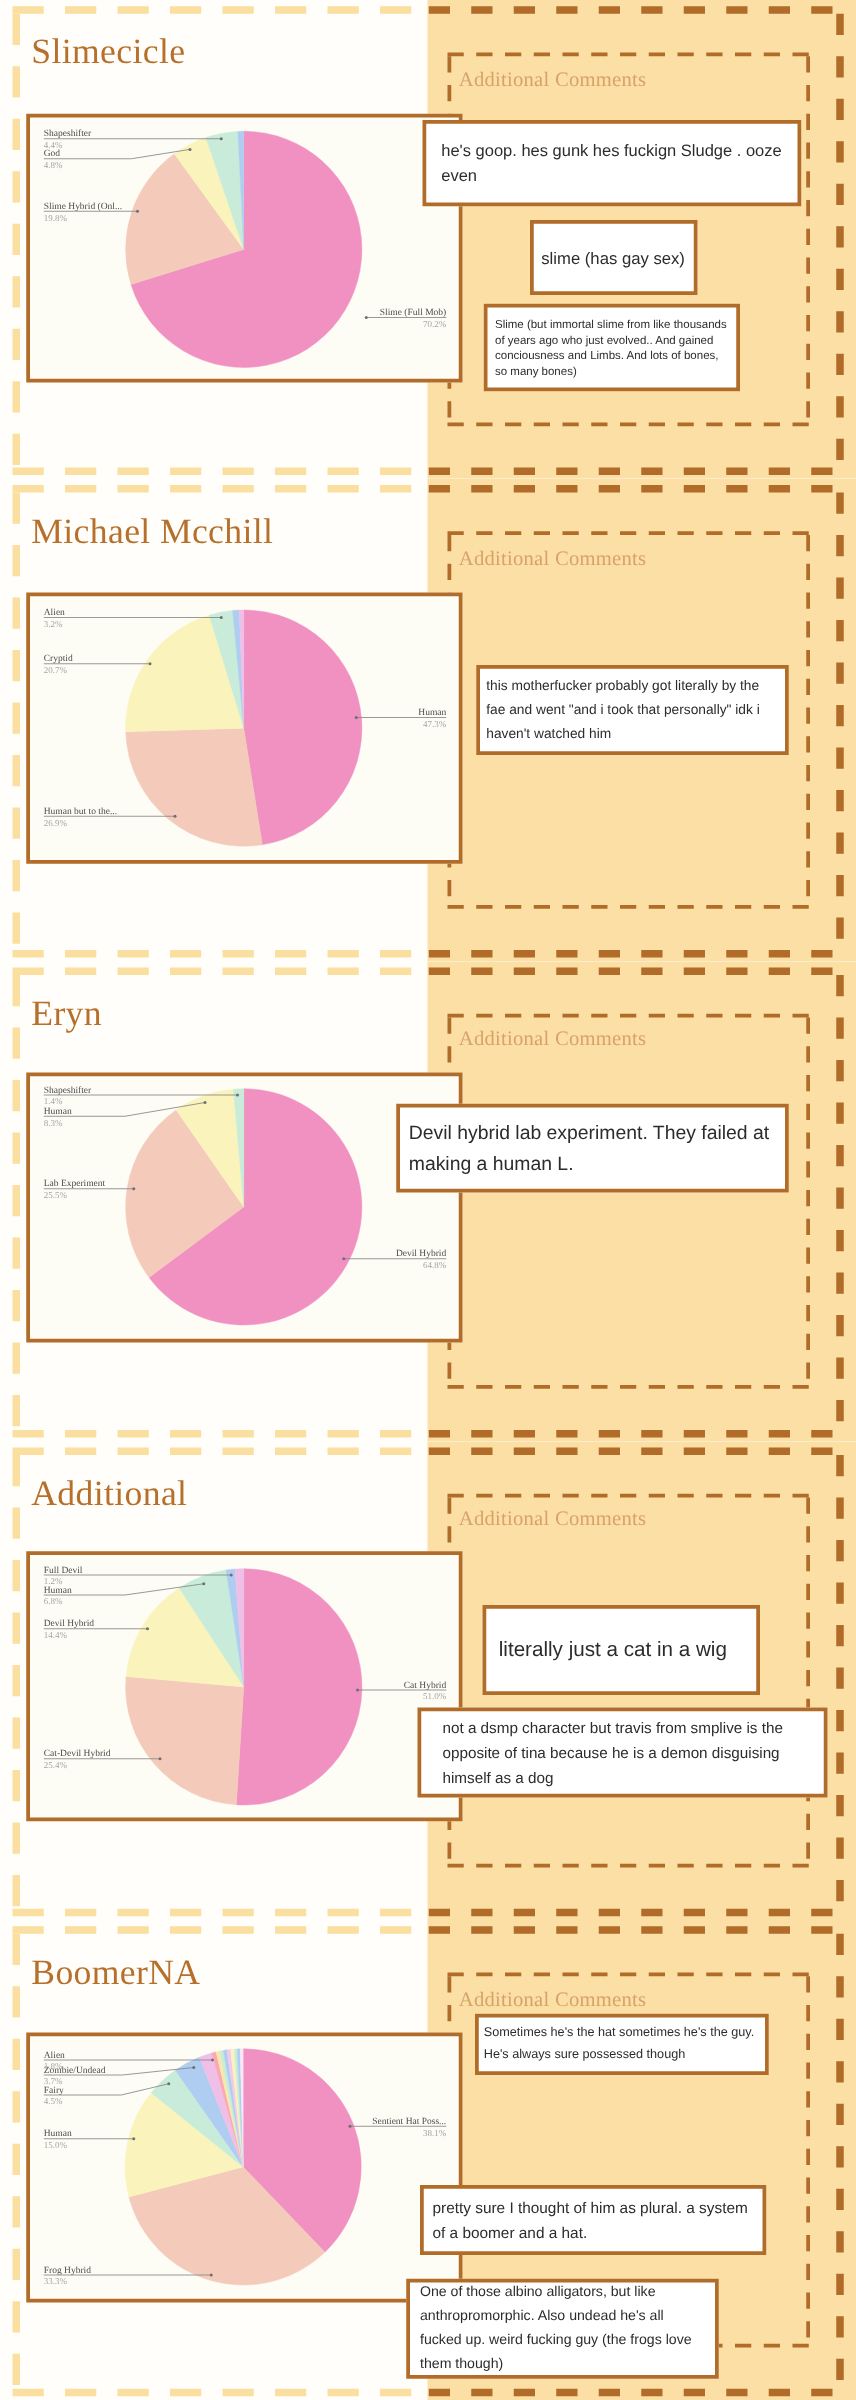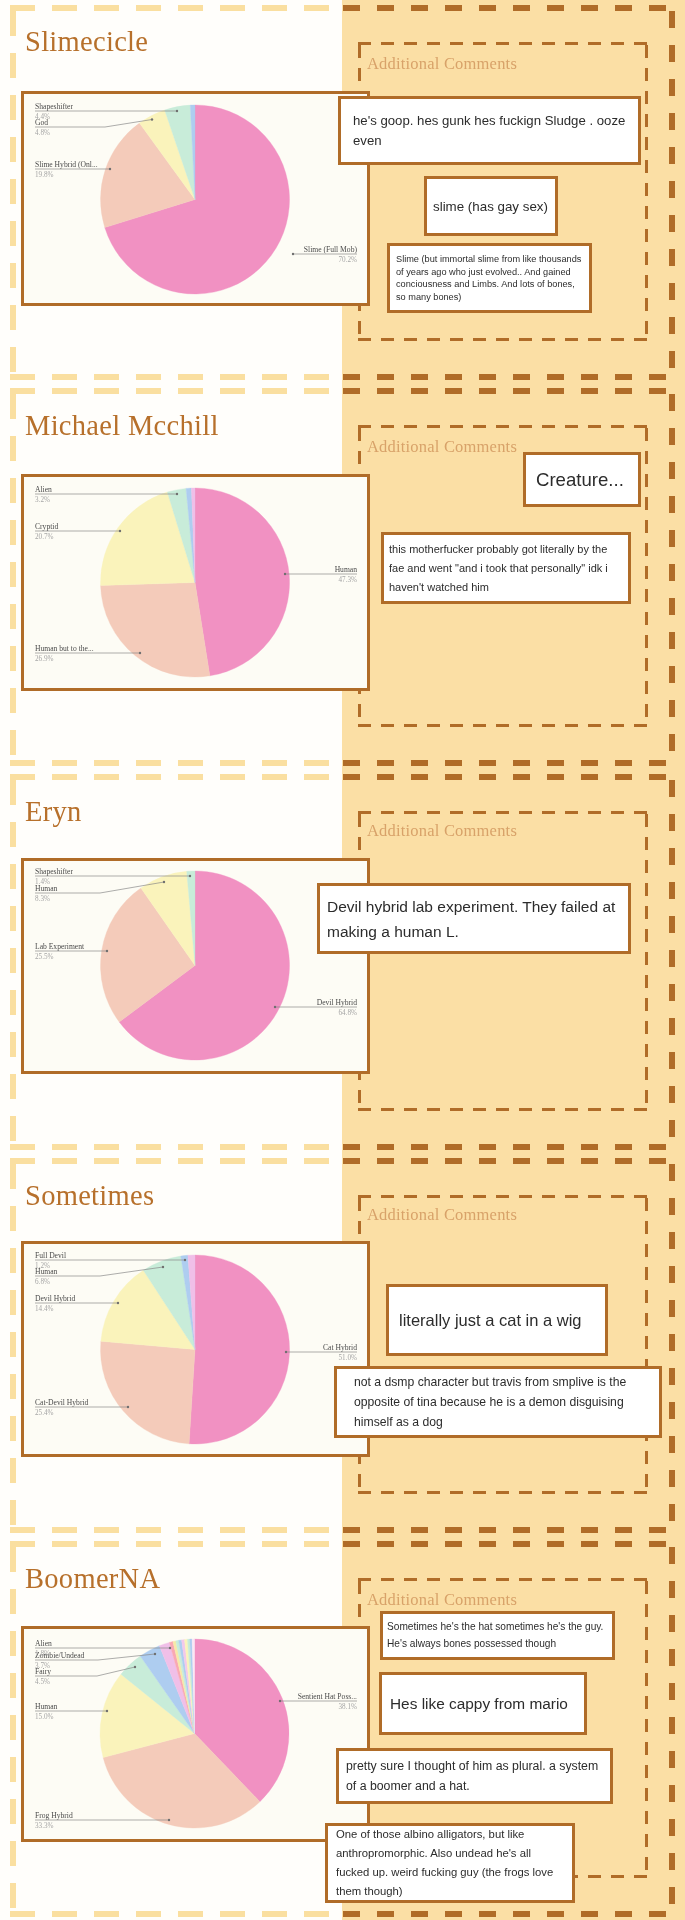--- a/index.html
+++ b/index.html
@@ -407,23 +407,20 @@
             <circle cx="96.0" cy="54.0" r="1.2" class="leaddot"></circle>
           </g>
           <g>
             <text x="11" y="15.2" text-anchor="start" class="pie-label">Alien</text>
             <text x="11" y="24.6" text-anchor="start" class="pie-pct">3.2%</text>
             <path d="M11,17 L153.0,17.0" class="lead"></path>
             <circle cx="153.0" cy="17.0" r="1.2" class="leaddot"></circle>
           </g>
         </svg>
       </div>
-      <div class="comment" style="left: 523px; top: 69px; width: 118px; height: 55px; padding: 0px 10px;">
-        <span style="font-size: 18.6px; line-height: 26px;">Creature...</span>
-      </div>
       <div class="comment" style="left: 381px; top: 149px; width: 250px; height: 72px; padding: 0px 5px;">
         <span style="font-size: 11px; line-height: 19px;">this motherfucker probably got literally by the fae and went "and i took that personally" idk i haven't watched him</span>
       </div>
     </div>
     <div class="section" style="top: 769px; height: 384px;">
       <div class="dashframe sec-dash">
         <i style="left: 0px; top: 0px; width: 25px; height: 6px; background: rgb(250, 223, 160);"></i>
         <i style="left: 42px; top: 0px; width: 25px; height: 6px; background: rgb(250, 223, 160);"></i>
         <i style="left: 84px; top: 0px; width: 25px; height: 6px; background: rgb(250, 223, 160);"></i>
         <i style="left: 126px; top: 0px; width: 25px; height: 6px; background: rgb(250, 223, 160);"></i>
@@ -736,21 +733,21 @@
           <i style="left: 287px; top: 118px; width: 3px; height: 13px; background: rgb(176, 108, 40);"></i>
           <i style="left: 287px; top: 141px; width: 3px; height: 13px; background: rgb(176, 108, 40);"></i>
           <i style="left: 287px; top: 164px; width: 3px; height: 13px; background: rgb(176, 108, 40);"></i>
           <i style="left: 287px; top: 187px; width: 3px; height: 13px; background: rgb(176, 108, 40);"></i>
           <i style="left: 287px; top: 210px; width: 3px; height: 13px; background: rgb(176, 108, 40);"></i>
           <i style="left: 287px; top: 233px; width: 3px; height: 13px; background: rgb(176, 108, 40);"></i>
           <i style="left: 287px; top: 256px; width: 3px; height: 13px; background: rgb(176, 108, 40);"></i>
           <i style="left: 287px; top: 279px; width: 3px; height: 13px; background: rgb(176, 108, 40);"></i>
         </div>
       </div>
-      <div class="sec-title" style="left: 25px; top: 27px;">Sometimes</div>
+      <div class="sec-title" style="left: 25px; top: 27px;">Additional</div>
       <div class="comments-head" style="left: 367px; top: 52px;">Additional Comments</div>
       <div class="chartbox" style="left: 21px; top: 88px; width: 349px; height: 216px;">
         <svg width="343" height="210" viewBox="0 0 343 210">
           <path d="M171,105.5 L171.00,11.00 A94.5,94.5 0 1 1 165.07,199.81 Z" fill="#f191c2" stroke="#f191c2" stroke-width="0.35"></path>
           <path d="M171,105.5 L165.07,199.81 A94.5,94.5 0 0 1 76.87,97.20 Z" fill="#f4cbba" stroke="#f4cbba" stroke-width="0.35"></path>
           <path d="M171,105.5 L76.87,97.20 A94.5,94.5 0 0 1 119.37,26.35 Z" fill="#faf3bb" stroke="#faf3bb" stroke-width="0.35"></path>
           <path d="M171,105.5 L119.37,26.35 A94.5,94.5 0 0 1 156.80,12.07 Z" fill="#c8ecd9" stroke="#c8ecd9" stroke-width="0.35"></path>
           <path d="M171,105.5 L156.80,12.07 A94.5,94.5 0 0 1 163.88,11.27 Z" fill="#aecdf0" stroke="#aecdf0" stroke-width="0.35"></path>
           <path d="M171,105.5 L163.88,11.27 A94.5,94.5 0 0 1 171.00,11.00 Z" fill="#f0bfe8" stroke="#f0bfe8" stroke-width="0.35"></path>
           <g>
@@ -985,24 +982,21 @@
           </g>
           <g>
             <text x="11" y="17.2" text-anchor="start" class="pie-label">Alien</text>
             <text x="11" y="26.6" text-anchor="start" class="pie-pct">1.8%</text>
             <path d="M11,19 L146.0,19.0" class="lead"></path>
             <circle cx="146.0" cy="19.0" r="1.2" class="leaddot"></circle>
           </g>
         </svg>
       </div>
       <div class="comment" style="left: 380px; top: 75px; width: 235px; height: 49px; padding: 0px 4px;">
-        <span style="font-size: 10.15px; line-height: 16.5px;">Sometimes he's the hat sometimes he's the guy. He's always bones possessed though</span>
-      </div>
-      <div class="comment" style="left: 379px; top: 136px; width: 208px; height: 63px; padding: 0px 8px;">
-        <span style="font-size: 15.4px; line-height: 24px;">Hes like cappy from mario</span>
+        <span style="font-size: 10.15px; line-height: 16.5px;">Sometimes he's the hat sometimes he's the guy. He's always sure possessed though</span>
       </div>
       <div class="comment" style="left: 336px; top: 212px; width: 277px; height: 56px; padding: 0px 7px;">
         <span style="font-size: 12.3px; line-height: 20px;">pretty sure I thought of him as plural. a system of a boomer and a hat.</span>
       </div>
       <div class="comment" style="left: 325px; top: 287px; width: 250px; height: 80px; padding: 0px 8px;">
         <span style="font-size: 11.3px; line-height: 19px;">One of those albino alligators, but like anthropromorphic. Also undead he's all fucked up. weird fucking guy (the frogs love them though)</span>
       </div>
     </div>
   </div>
 

